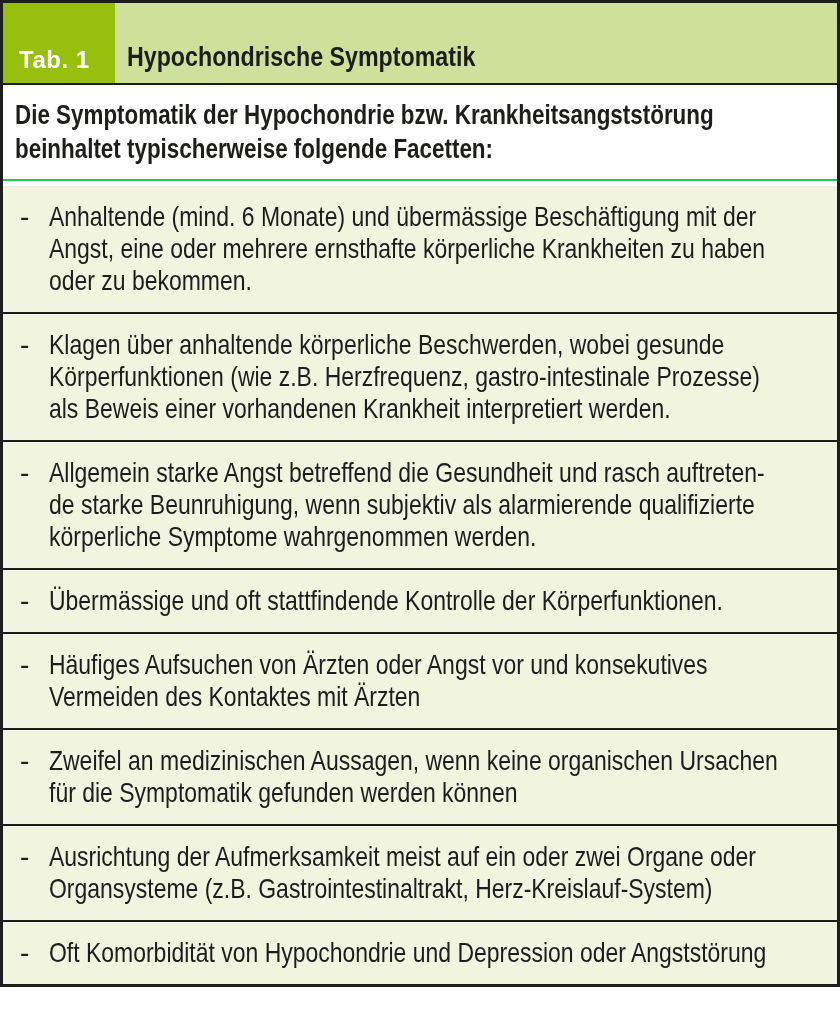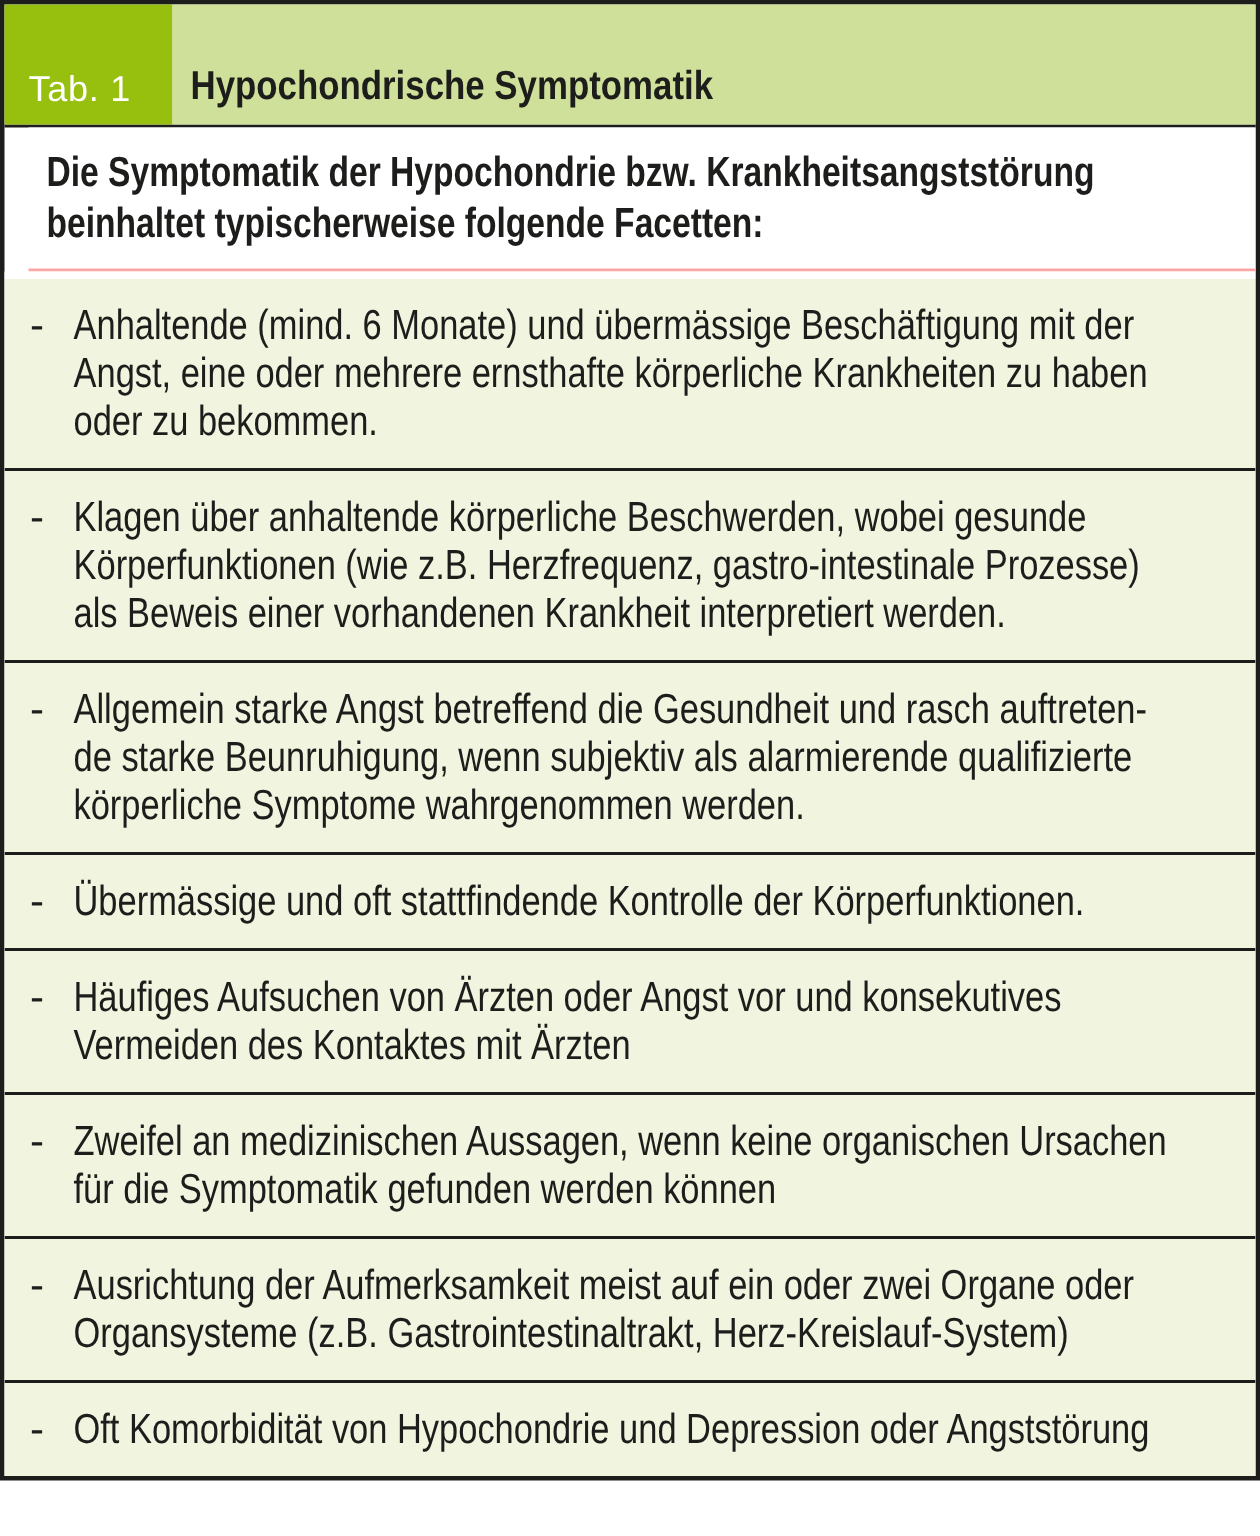--- a/index.html
+++ b/index.html
@@ -22,21 +22,21 @@
     height: 82px;
     border-bottom: 2px solid #1d1d1b;
   }
   .tab-badge {
     width: 112px;
     background: #97bf0e;
     color: #ffffff;
     display: flex;
     align-items: flex-end;
     padding: 0 0 9px 16px;
-    font-weight: normal;
+    font-weight: bold;
     font-size: 24px;
     letter-spacing: 0.5px;
   }
   .title-band {
     flex: 1;
     background: #cfe09a;
     display: flex;
     align-items: flex-end;
     padding: 0 0 10px 12px;
     overflow: hidden;
@@ -46,24 +46,23 @@
     font-weight: bold;
     font-size: 27px;
     white-space: nowrap;
     transform: scaleX(0.86);
     transform-origin: 0 100%;
   }
 
   
   .intro {
     background: #ffffff;
-    border-bottom: 2px solid #fca5a5;
+    border-bottom: 2px solid #22c55e;
     padding: 13px 14px 13px 12px;
     overflow: hidden;
-    margin-left: 16px;
   }
   .intro .line {
     font-weight: bold;
     font-size: 28px;
     line-height: 34px;
     white-space: nowrap;
     transform: scaleX(0.80);
     transform-origin: 0 50%;
   }
 

